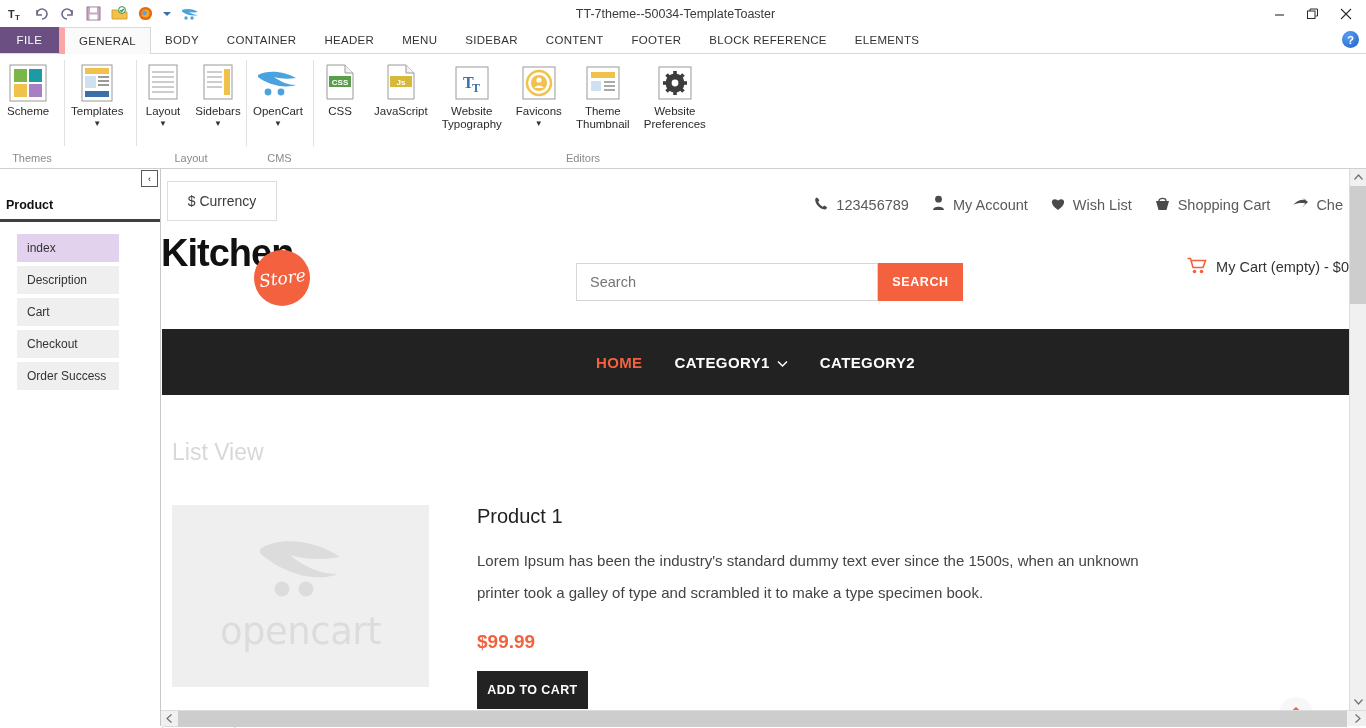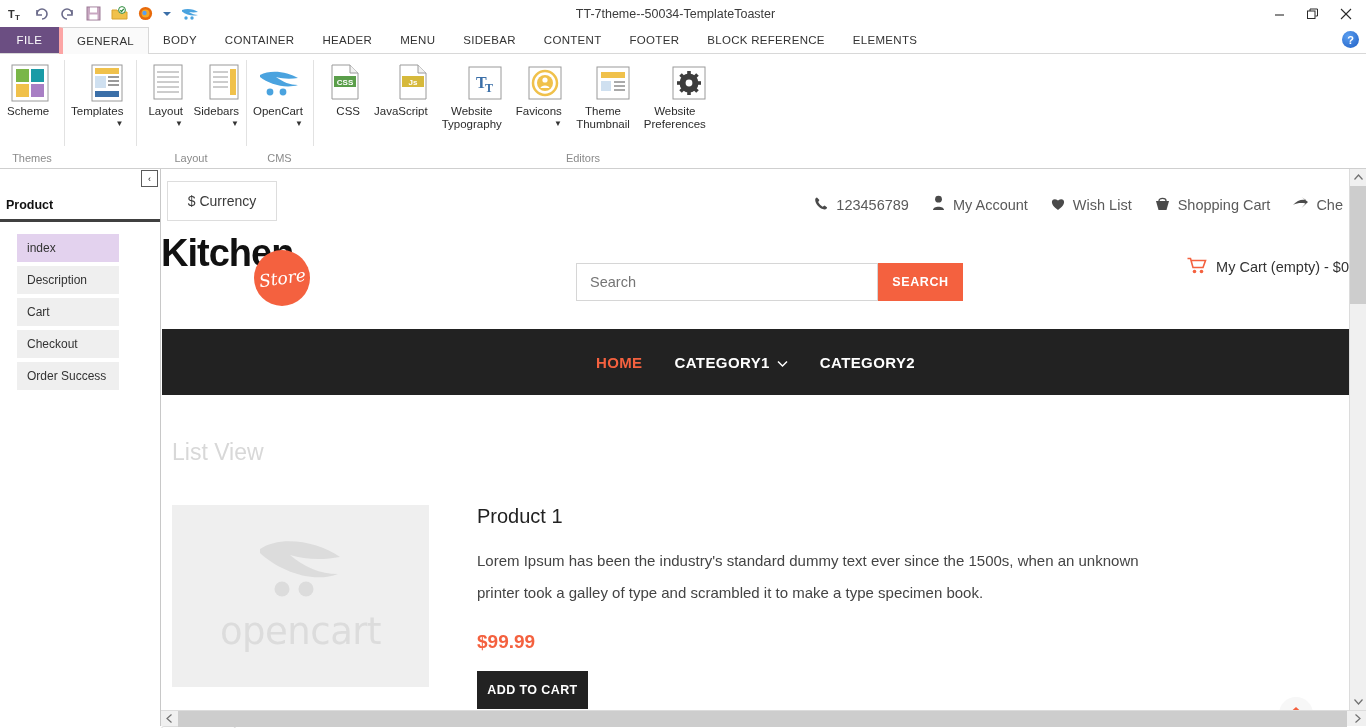--- a/index.html
+++ b/index.html
@@ -35,21 +35,21 @@
     background: #6b4e82; color: #fff; font-size: 11.5px; letter-spacing: .4px;
     height: 26px; display: flex; align-items: center; justify-content: center;
     width: 59px; cursor: pointer;
   }
   .rtab {
     font-size: 11.5px; color: #333; padding: 0 14px; height: 26px;
     display: flex; align-items: center; cursor: pointer; letter-spacing: .3px;
   }
   .rtab.active {
     background: #fafafa;
-    border-left: 4px solid #fca5a5; border-right: 1px solid #d8d8d8;
+    border-left: 6px solid #fca5a5; border-right: 1px solid #d8d8d8;
     border-top: 1px solid #d8d8d8;
     position: relative; top: 0px; margin-bottom: -1px; height: 27px;
   }
   .help-btn {
     position: absolute; right: 7px; top: 3px;
     width: 17px; height: 17px; border-radius: 50%;
     background: radial-gradient(circle at 35% 30%, #5a9ef0, #1f5fc4);
     color: #fff; font-size: 11px; font-weight: bold;
     display: flex; align-items: center; justify-content: center; cursor: pointer;
   }
@@ -62,21 +62,21 @@
   .rgroup-items { display: flex; flex: 1; align-items: flex-start; padding-top: 7px; }
   .rgroup-label {
     text-align: center; font-size: 11px; color: #8a8a8a;
     padding-bottom: 4px;
   }
   .rgroup + .rgroup::before {
     content: ""; position: absolute; left: 0; top: 6px; bottom: 22px;
     width: 1px; background: #e2e2e2;
   }
   .rbtn {
-    display: flex; flex-direction: column; align-items: flex-end;
+    display: flex; flex-direction: column; align-items: center;
     padding: 2px 7px; cursor: pointer; min-width: 54px;
   }
   .rbtn .glyph { height: 40px; display: flex; align-items: center; justify-content: center; }
   .rbtn .lbl { font-size: 11.5px; color: #2b2b2b; text-align: center; line-height: 12.5px; margin-top: 2px; }
   .caret { font-size: 8px; color: #333; line-height: 8px; margin-top: 2px; }
   
   .workspace { display: flex; height: 557px; }
   .leftpane {
     width: 161px; background: #fff; border-right: 1px solid #c8c8c8;
     position: relative; flex-shrink: 0;

